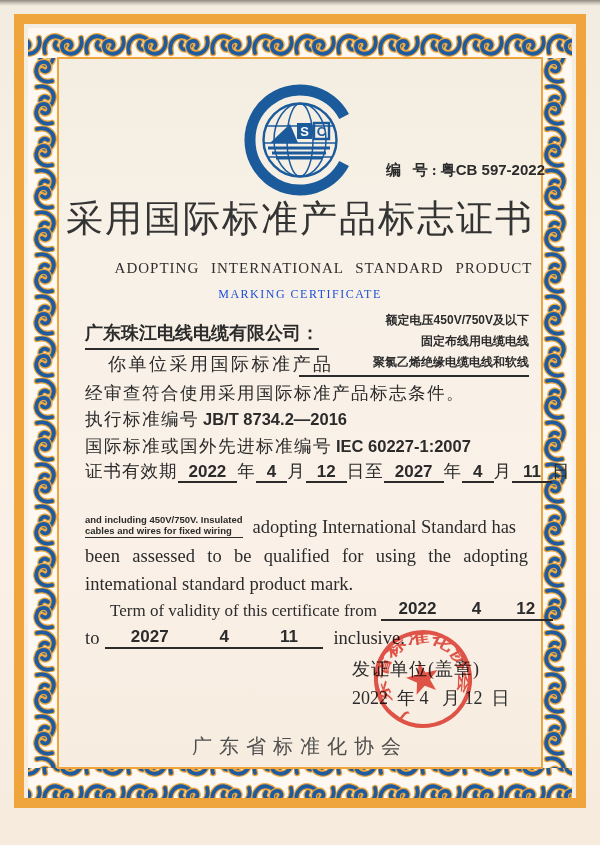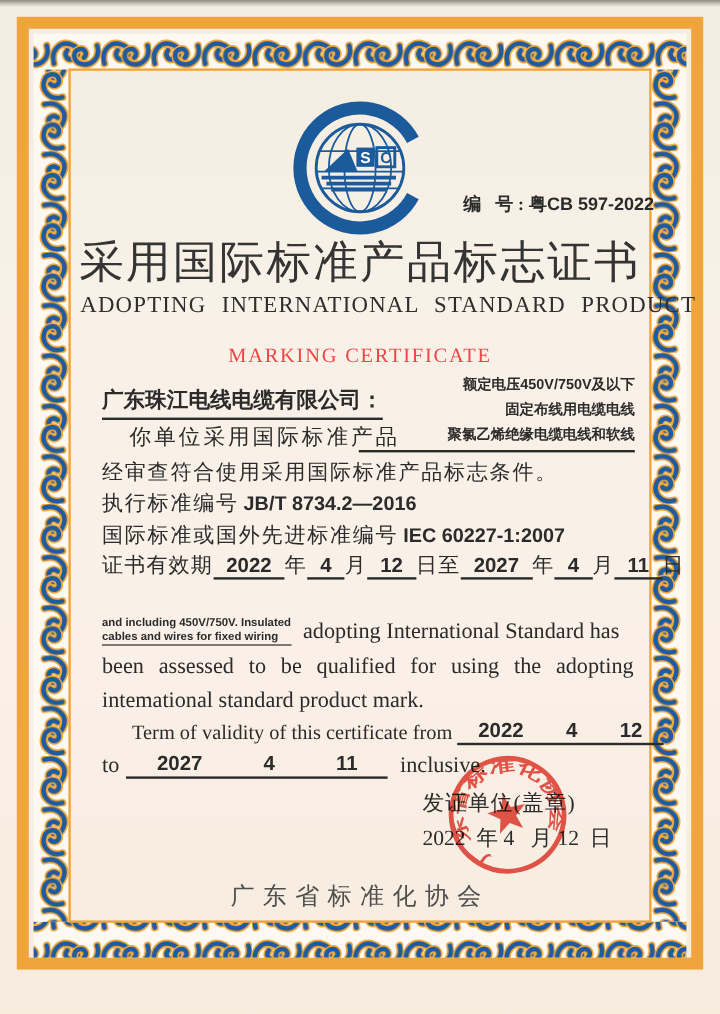--- a/index.html
+++ b/index.html
@@ -9,22 +9,22 @@
     color:#2b2b2b;
     position:relative;
   }
   .abs{position:absolute;}
   .photo-edge{left:0;top:0;right:0;height:6px;
     background:linear-gradient(180deg,#8f8a82 0%,#cfc9bd 55%,rgba(255,255,255,0) 100%);}
   .kai{font-family:"Liberation Serif","DejaVu Serif",serif;}
   .hei{font-family:"Liberation Sans","DejaVu Sans",sans-serif;font-weight:bold;}
   .center{left:0;right:0;text-align:center;}
   .title-zh{top:194px;font-size:37px;letter-spacing:2px;color:#343434;font-weight:500;}
-  .title-en1{top:244px;font-size:19px;letter-spacing:1px;word-spacing:7px;color:#2e2e2e;margin-left:47px;}
-  .title-en2{top:287px;font-size:17px;letter-spacing:1.5px;color:#ef4444;}
+  .title-en1{top:260px;font-size:15px;letter-spacing:1px;word-spacing:7px;color:#2e2e2e;margin-left:47px;}
+  .title-en2{top:287px;font-size:12px;letter-spacing:1.5px;color:#1d4ed8;}
   .serial{left:376px;top:161px;font-size:15px;font-weight:bold;font-family:"Liberation Sans",sans-serif;padding-left:10px;}
   .serial .lab{letter-spacing:4px;font-family:"Liberation Serif",serif;font-weight:bold;}
   .u{border-bottom:2px solid #2b2b2b;}
   .company{left:85px;top:321px;font-size:18px;padding-bottom:3px;}
   .product{left:299px;top:310px;width:230px;text-align:right;font-size:12px;line-height:21px;padding-bottom:2px;}
   .unit-line{left:108px;top:352px;font-size:18px;letter-spacing:2.5px;}
   .review-line{left:85px;top:381px;font-size:17.5px;letter-spacing:1.5px;}
   .std-line{font-size:17.5px;letter-spacing:1.5px;}
   .std-line .val{font-family:"Liberation Sans",sans-serif;font-weight:bold;font-size:16.5px;letter-spacing:0;margin-left:4px;}
   .validity{left:85px;top:459px;font-size:17.5px;letter-spacing:1px;white-space:nowrap;}

